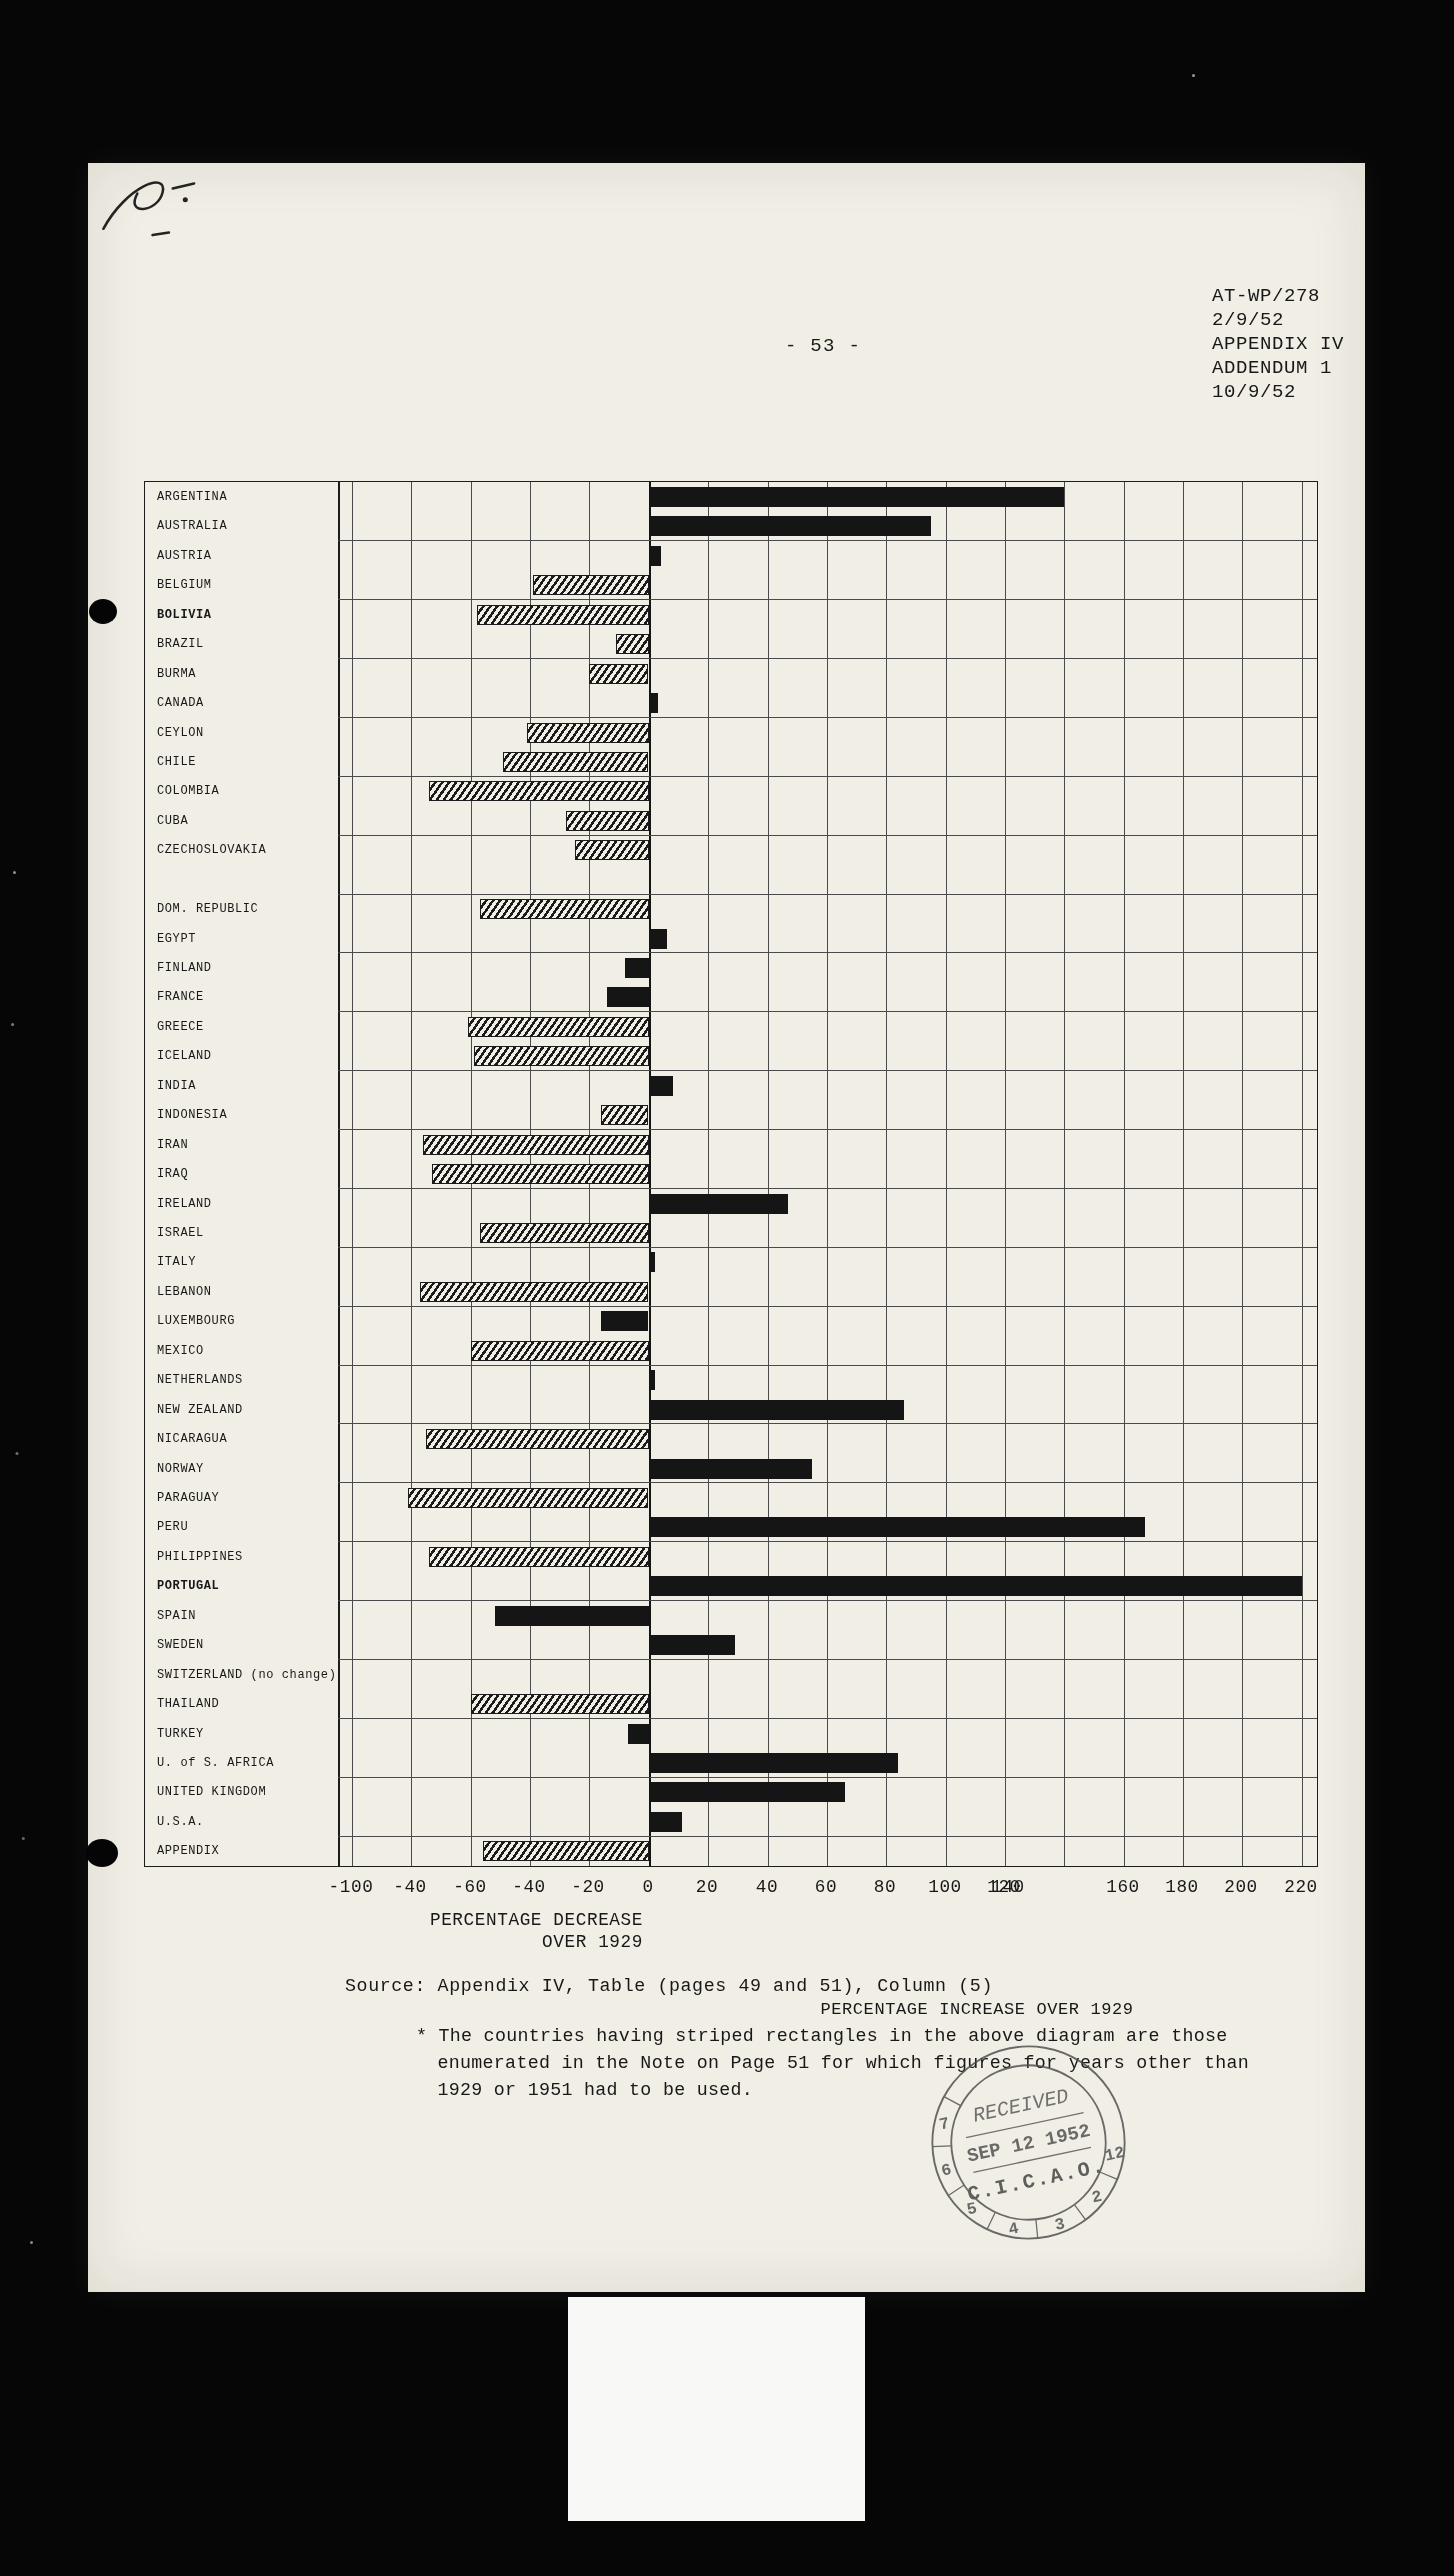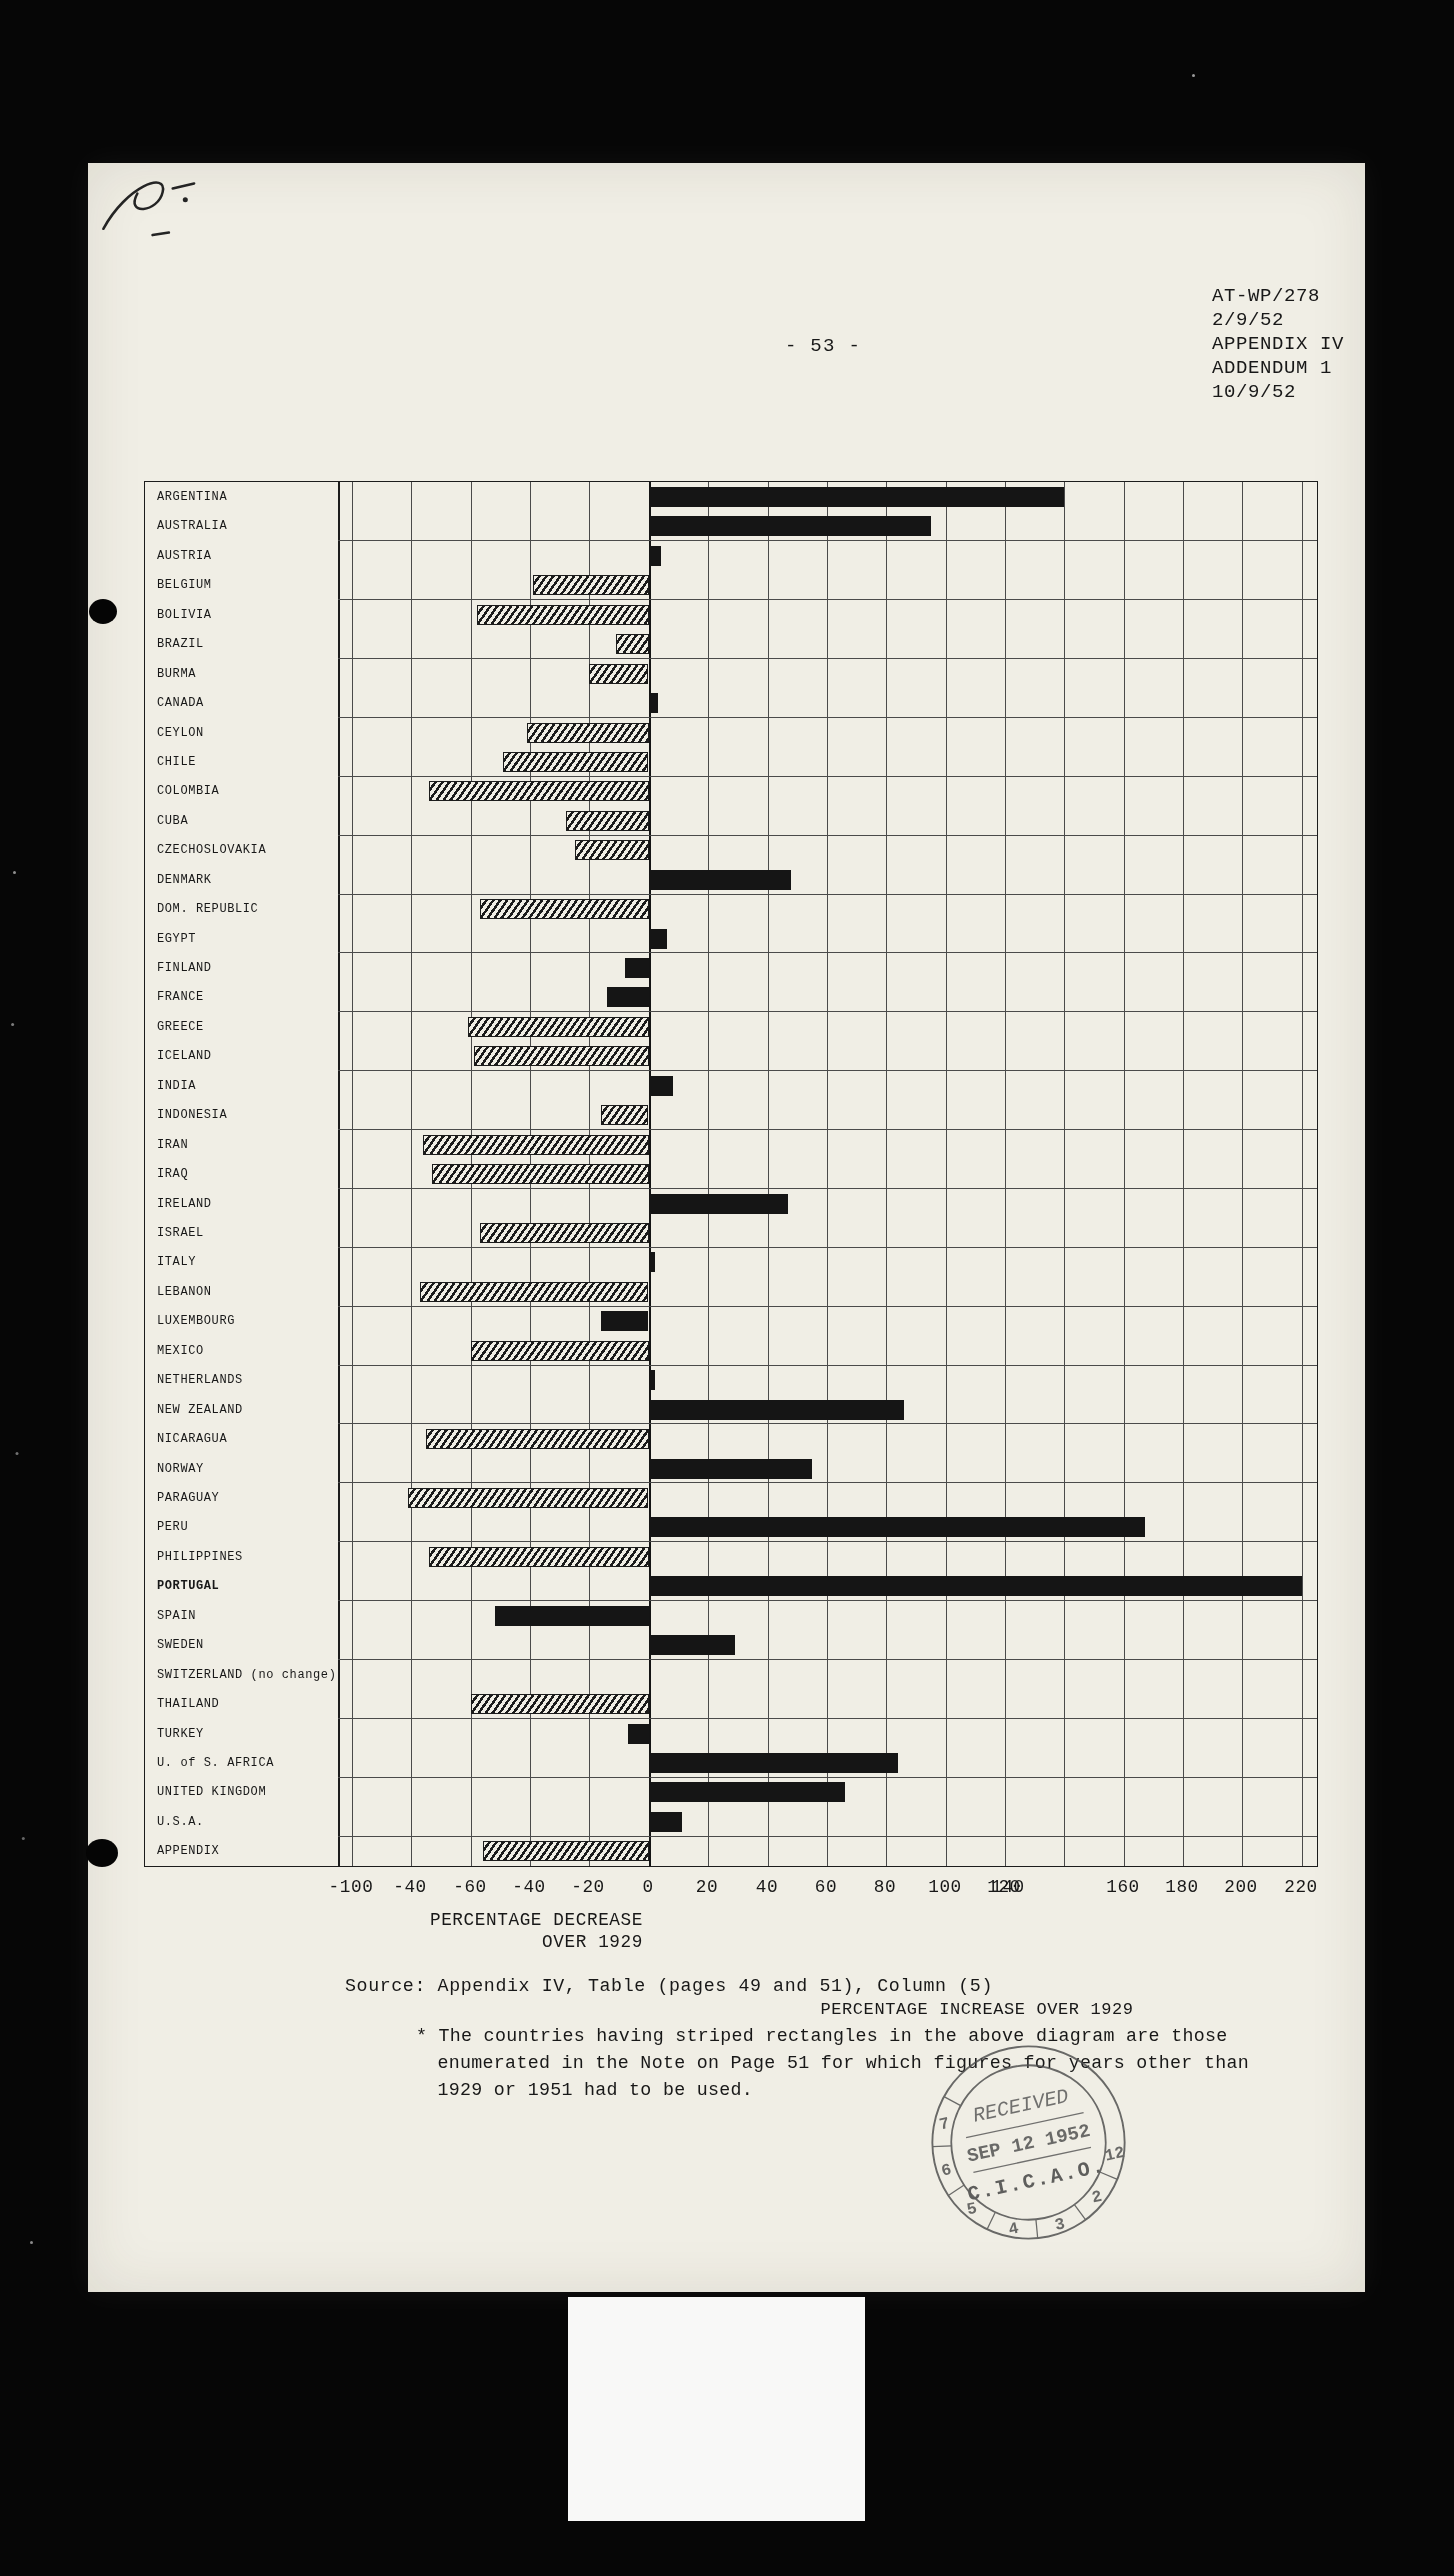--- a/index.html
+++ b/index.html
@@ -132,21 +132,21 @@
           <div class="bar solid" style="width: 282px; left: 504px;"></div>
         </div>
         <div class="bar-row" style="top: 59px;">
           <span class="country-label">AUSTRIA</span>
           <div class="bar solid" style="width: 12px; left: 504px;"></div>
         </div>
         <div class="bar-row" style="top: 88px;">
           <span class="country-label">BELGIUM</span>
           <div class="bar striped" style="width: 116px; left: 388px;"></div>
         </div>
-        <div class="bar-row" style="top: 118px;">
+        <div class="bar-row" style="top: 118px; font-weight: bold;">
           <span class="country-label">BOLIVIA</span>
           <div class="bar striped" style="width: 172px; left: 332px;"></div>
         </div>
         <div class="bar-row" style="top: 147px;">
           <span class="country-label">BRAZIL</span>
           <div class="bar striped" style="width: 33px; left: 471px;"></div>
         </div>
         <div class="bar-row" style="top: 177px;">
           <span class="country-label">BURMA</span>
           <div class="bar striped" style="width: 59px; left: 444px;"></div>
@@ -167,24 +167,20 @@
           <span class="country-label">COLOMBIA</span>
           <div class="bar striped" style="width: 220px; left: 284px;"></div>
         </div>
         <div class="bar-row" style="top: 324px;">
           <span class="country-label">CUBA</span>
           <div class="bar striped" style="width: 83px; left: 421px;"></div>
         </div>
         <div class="bar-row" style="top: 353px;">
           <span class="country-label">CZECHOSLOVAKIA</span>
           <div class="bar striped" style="width: 74px; left: 430px;"></div>
-        </div>
-        <div class="bar-row" style="top: 383px;">
-          <span class="country-label">DENMARK</span>
-          <div class="bar solid" style="width: 142px; left: 504px;"></div>
         </div>
         <div class="bar-row" style="top: 412px;">
           <span class="country-label">DOM. REPUBLIC</span>
           <div class="bar striped" style="width: 169px; left: 335px;"></div>
         </div>
         <div class="bar-row" style="top: 442px;">
           <span class="country-label">EGYPT</span>
           <div class="bar solid" style="width: 18px; left: 504px;"></div>
         </div>
         <div class="bar-row" style="top: 471px;">

